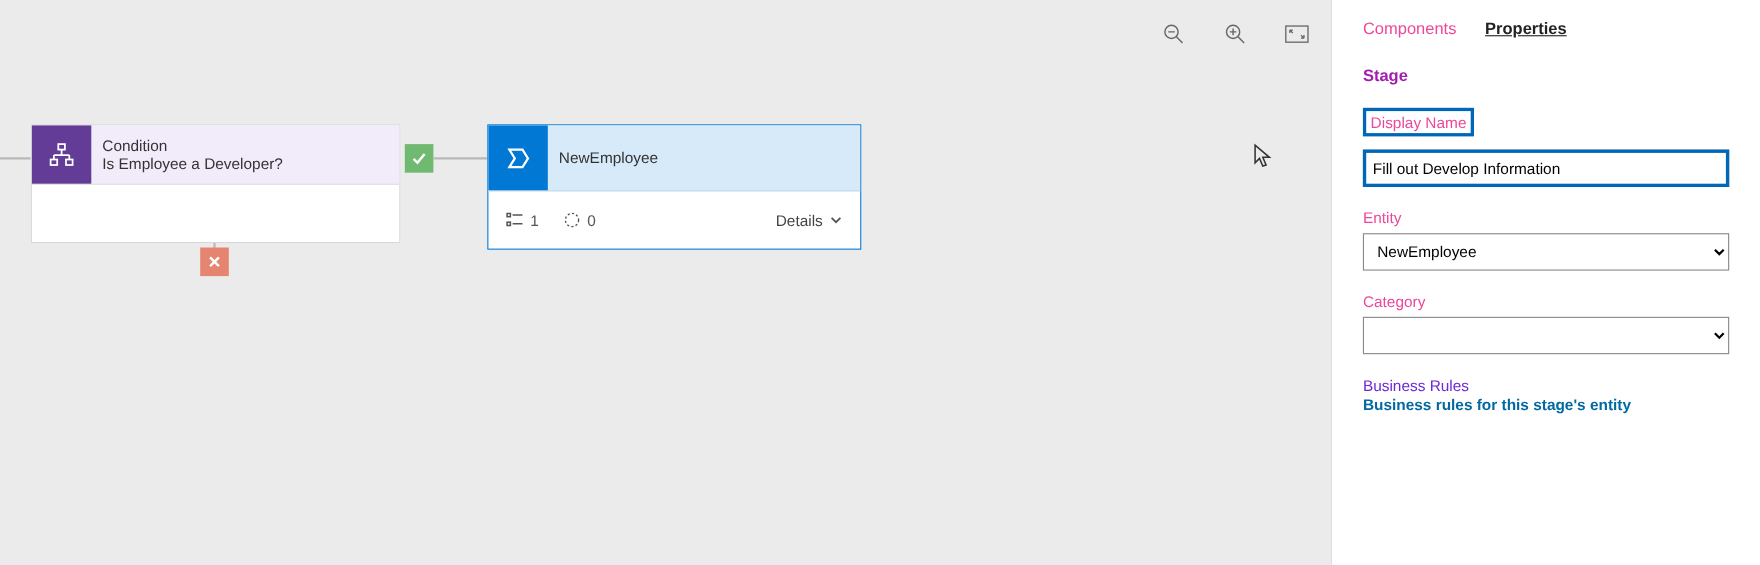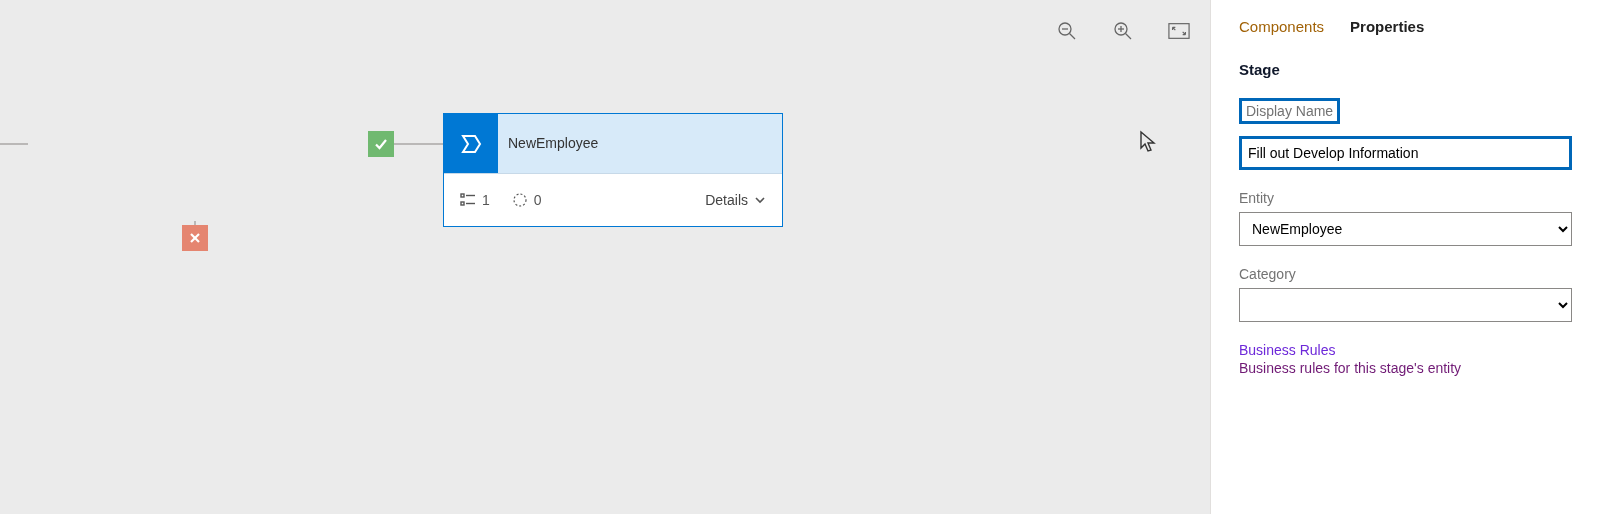--- a/index.html
+++ b/index.html
@@ -138,26 +138,26 @@
     width:390px; height:514px;
     background:#fff;
     border-left:1px solid #e1dfdd;
     padding:12px 28px 20px 28px;
   }
   .panel-tabs {
     display:flex;
     gap:26px;
     margin-bottom:20px;
   }
-  .panel-tab { font-size:15px; color:#a16207; cursor:pointer; padding:6px 0; }
-  .panel-tab.active { color:#222; font-weight:600; }
-
-  .section-title { font-weight:600; color:#0f172a; margin:10px 0 20px 0; font-size:15px; }
-
-  .field-label { font-size:14px; color:#737373; margin-bottom:6px; display:inline-block; }
+  .panel-tab { font-size:15px; color:#ec4899; cursor:pointer; padding:6px 0; }
+  .panel-tab.active { color:#222; font-weight:600;text-decoration:underline; }
+
+  .section-title { font-weight:600; color:#a21caf; margin:10px 0 20px 0; font-size:15px; }
+
+  .field-label { font-size:14px; color:#ec4899; margin-bottom:6px; display:inline-block; }
   .hl-box { border:3px solid #0067b8; padding:0 4px; display:inline-block; line-height:20px; }
   .field-row { margin-bottom:20px; }
 
   .text-input {
     width:100%;
     height:34px;
     border:1px solid #8a8886;
     padding:0 8px;
     font-size:14px;
     font-family:inherit;
@@ -169,21 +169,21 @@
     width:100%;
     height:34px;
     border:1px solid #8a8886;
     padding:0 8px;
     font-size:14px;
     font-family:inherit;
     background:#fff;
     appearance:auto;
   }
 
-  .link-text { color:#701a75; cursor:pointer; }
+  .link-text { color:#0369a1; cursor:pointer;font-weight:bold; }
   .plain-text { color:#6d28d9; margin-bottom:2px; }
 
   svg { display:block; }
 </style>
 </head>
 <body>
 
 <div class="canvas">
 
   <div class="canvas-tools">
@@ -206,20 +206,40 @@
       <svg width="24" height="18" viewBox="0 0 24 18" stroke="#666" fill="none" stroke-width="1.3">
         <rect x="1" y="1" width="22" height="16"></rect>
         <path d="M5 5 L8 8 M5 5 L5 8 M5 5 L8 5"></path>
         <path d="M19 13 L16 10 M19 13 L19 10 M19 13 L16 13"></path>
       </svg>
     </div>
   </div>
 
   <div class="line-h conn-into-cond"></div>
 
+  <div id="cond-tile" class="tile">
+    <div class="tile-header">
+      <div class="tile-icon-col">
+        <svg width="24" height="24" viewBox="0 0 24 24" stroke="#fff" fill="none" stroke-width="1.6">
+          <rect x="9" y="2" width="6" height="5"></rect>
+          <line x1="12" y1="7" x2="12" y2="12"></line>
+          <line x1="5" y1="12" x2="19" y2="12"></line>
+          <line x1="5" y1="12" x2="5" y2="16"></line>
+          <line x1="19" y1="12" x2="19" y2="16"></line>
+          <rect x="2" y="16" width="6" height="5"></rect>
+          <rect x="16" y="16" width="6" height="5"></rect>
+        </svg>
+      </div>
+      <div class="tile-text-col">
+        <div class="tile-title">Condition</div>
+        <div class="tile-sub">Is Employee a Developer?</div>
+      </div>
+    </div>
+    <div class="tile-body"></div>
+  </div>
 
   <div class="badge-check">
     <svg width="16" height="16" viewBox="0 0 16 16" stroke="#fff" fill="none" stroke-width="2.2">
       <polyline points="3,8.5 6.5,12 13,4"></polyline>
     </svg>
   </div>
 
   <div class="line-h conn-check-stage"></div>
 
   <div class="line-v conn-down"></div>

